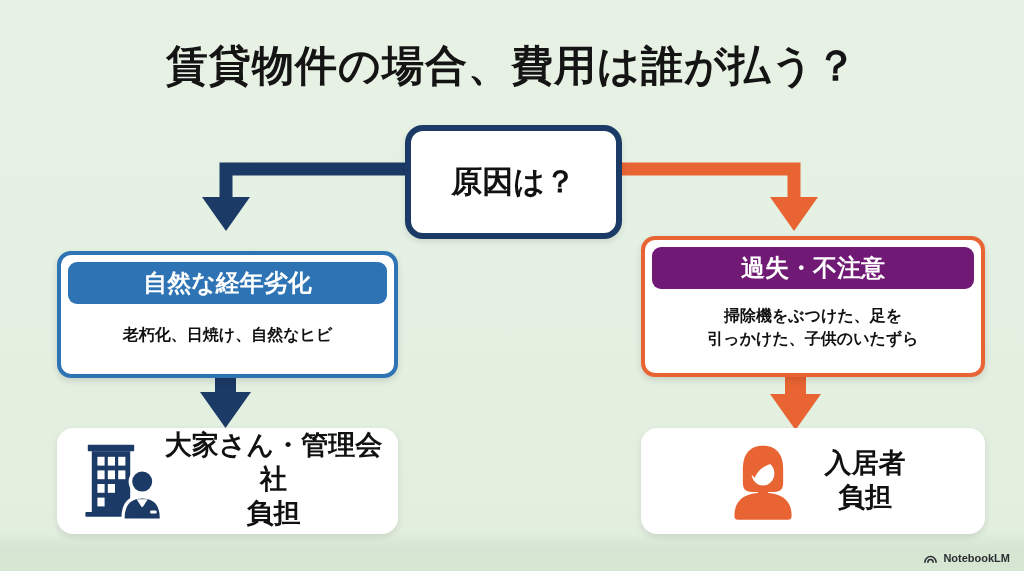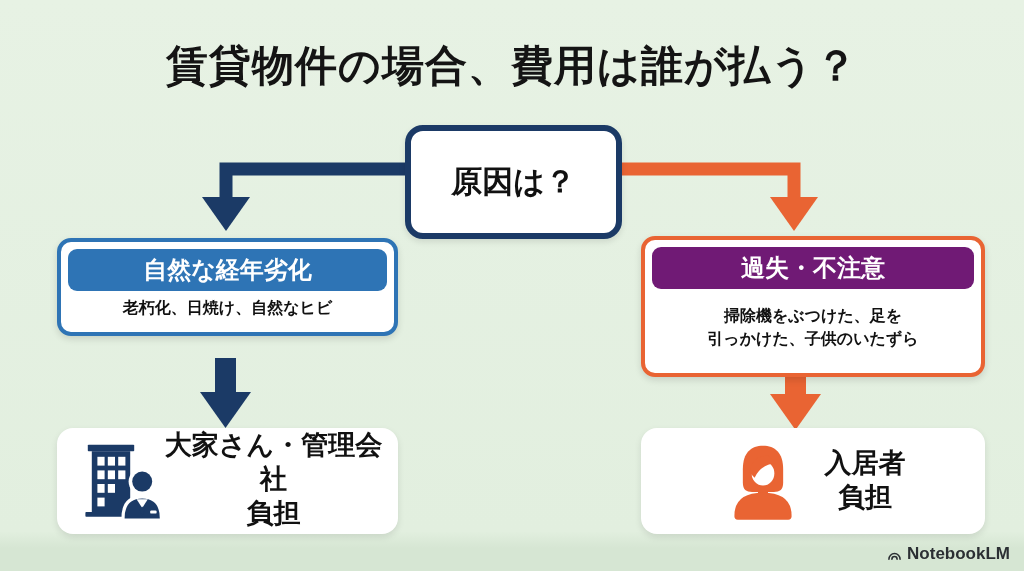--- a/index.html
+++ b/index.html
@@ -60,23 +60,23 @@
     background: #ffffff;
     border-radius: 14px;
     box-sizing: border-box;
     display: flex;
     flex-direction: column;
     padding: 7px;
     box-shadow: 0 3px 7px rgba(0,0,0,0.13);
   }
   .branch-box.left {
     left: 57px;
-    top: 238px;
+    top: 251px;
     width: 341px;
-    height: 98px;
+    height: 127px;
     border: 4px solid #2e74b5;
   }
   .branch-box.right {
     left: 641px;
     top: 236px;
     width: 344px;
     height: 141px;
     border: 4px solid #e96433;
   }
   .branch-header {
@@ -137,21 +137,21 @@
   }
   .result-box.left .result-text { flex: 1; }
   .result-icon { flex: 0 0 auto; display: block; }
   .watermark {
     position: absolute;
     right: 14px;
     bottom: 7px;
     display: flex;
     align-items: center;
     gap: 5px;
-    font-size: 17px;
+    font-size: 11px;
     font-weight: 600;
     color: #2b2f33;
   }
 </style>
 </head>
 <body>
 
 <div class="canvas">
 
   <div class="title">賃貸物件の場合、費用は誰が払う？</div>

